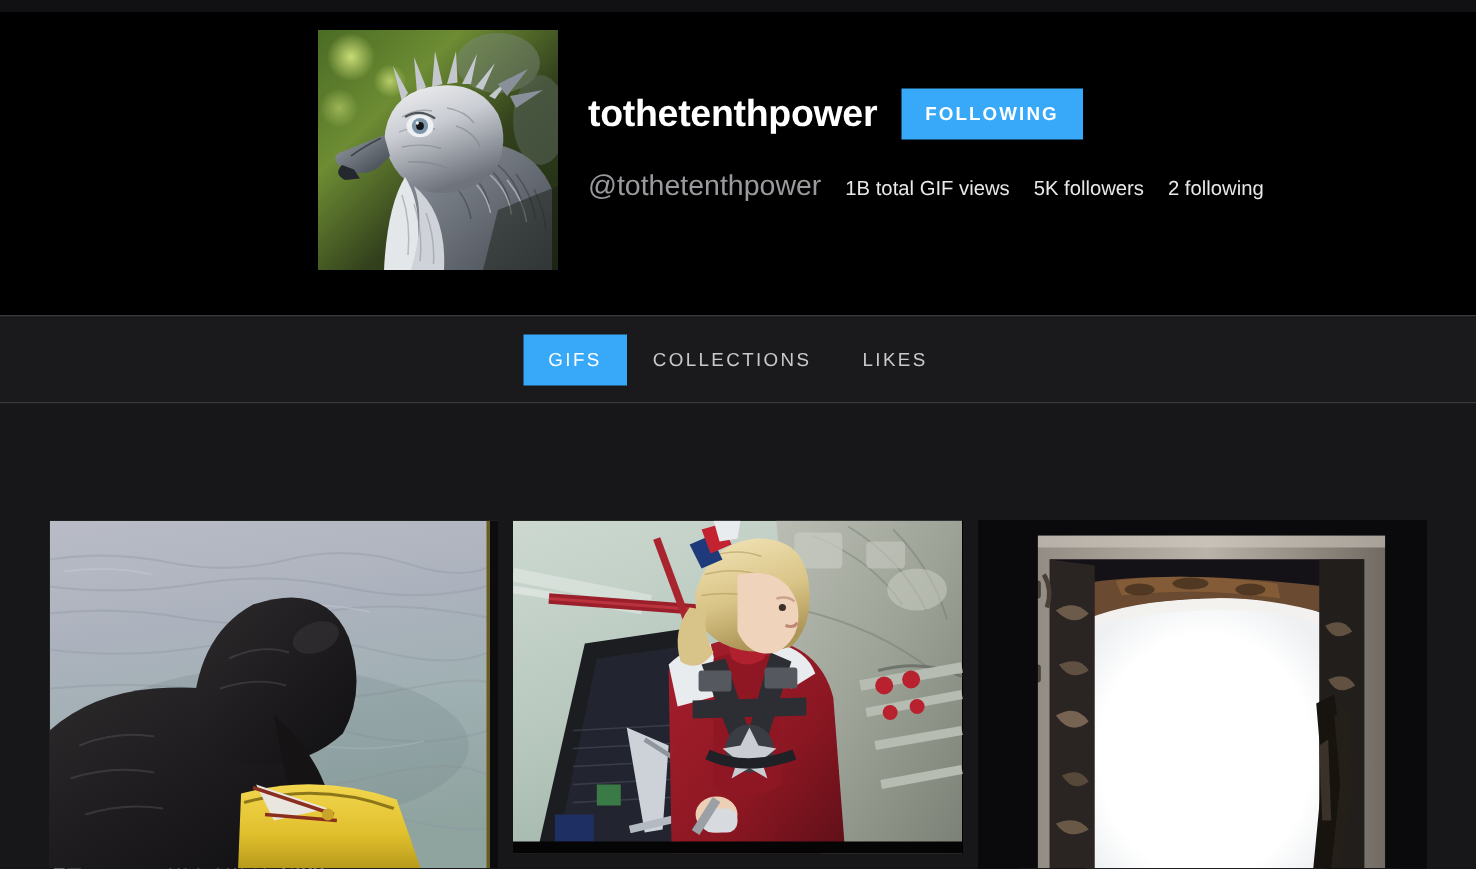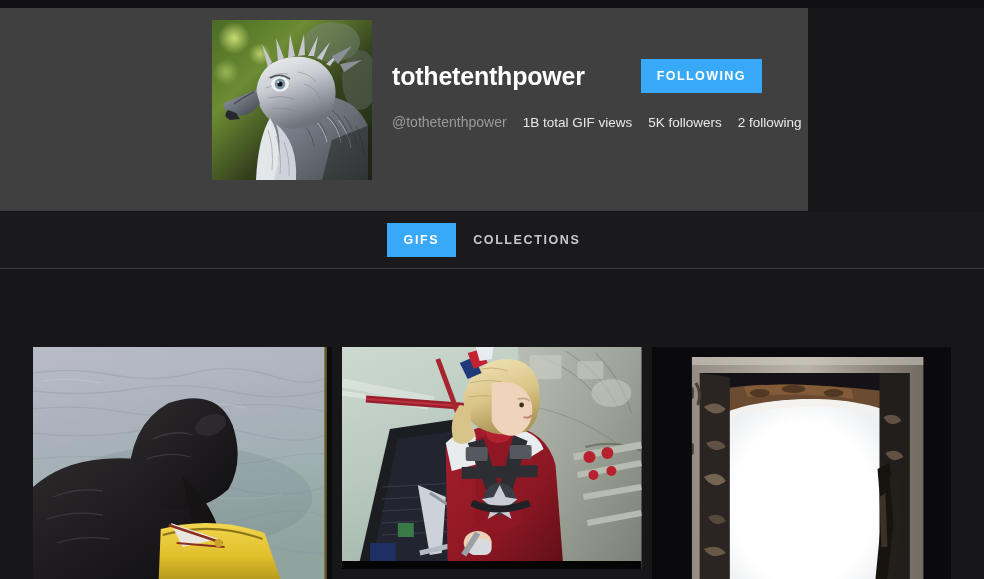--- a/index.html
+++ b/index.html
@@ -27,23 +27,23 @@
     top: 0; left: 0;
     width: 984px;
     height: 8px;
     background: #111113;
   }
 
   
   .profile-header {
     position: absolute;
     top: 8px; left: 0;
-    width: 808px;
+    width: 984px;
     height: 203px;
-    background: #404040;
+    background: #000000;
     border-bottom: 1px solid #3a3a3c;
   }
 
   .avatar {
     position: absolute;
     top: 12px;
     left: 212px;
     width: 160px;
     height: 160px;
     overflow: hidden;
@@ -79,32 +79,31 @@
     border: none;
     height: 34px;
     padding: 0 16px;
     font-size: 12.5px;
     font-weight: bold;
     letter-spacing: 1.4px;
     font-family: "Liberation Sans", sans-serif;
     cursor: pointer;
     line-height: 34px;
     white-space: nowrap;
-    margin-left: 40px;
   }
 
   .stats-row {
     margin-top: 18px;
     display: flex;
     align-items: baseline;
     gap: 16px;
     white-space: nowrap;
   }
   .handle {
-    font-size: 14px;
+    font-size: 19px;
     color: #9a9a9e;
     font-weight: normal;
   }
   .stat {
     font-size: 13.5px;
     color: #e8e8ea;
     font-weight: normal;
   }
 
   
@@ -115,21 +114,21 @@
     height: 57px;
     background: #1a1a1c;
     border-bottom: 1px solid #3a3a3c;
     display: flex;
     align-items: center;
     justify-content: center;
     gap: 0px;
   }
   .tab {
     font-size: 12.5px;
-    font-weight: bold;
+    font-weight: normal;
     letter-spacing: 1.6px;
     color: #c9c9cd;
     padding: 10px 17px;
     cursor: pointer;
     background: transparent;
     border: none;
     font-family: "Liberation Sans", sans-serif;
     white-space: nowrap;
   }
   .tab.active {
@@ -334,20 +333,21 @@
         <span class="stat">1B total GIF views</span>
         <span class="stat">5K followers</span>
         <span class="stat">2 following</span>
       </div>
     </div>
   </div>
 
   <div class="tab-bar">
     <button class="tab active">GIFS</button>
     <button class="tab">COLLECTIONS</button>
+    <button class="tab">LIKES</button>
   </div>
 
   <div class="toolbar">
 
     <div class="tooltip">FEED VIEW</div>
 
     <div class="view-icons">
       <span class="icon-masonry">
         <svg width="20" height="20" viewBox="0 0 20 20" aria-hidden="true">
           <rect x="0" y="1" width="7" height="4" fill="#ffffff"></rect>

